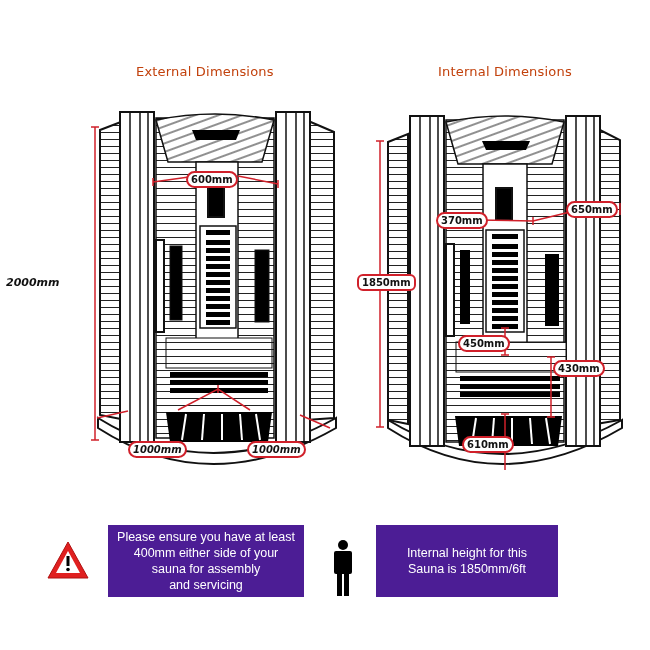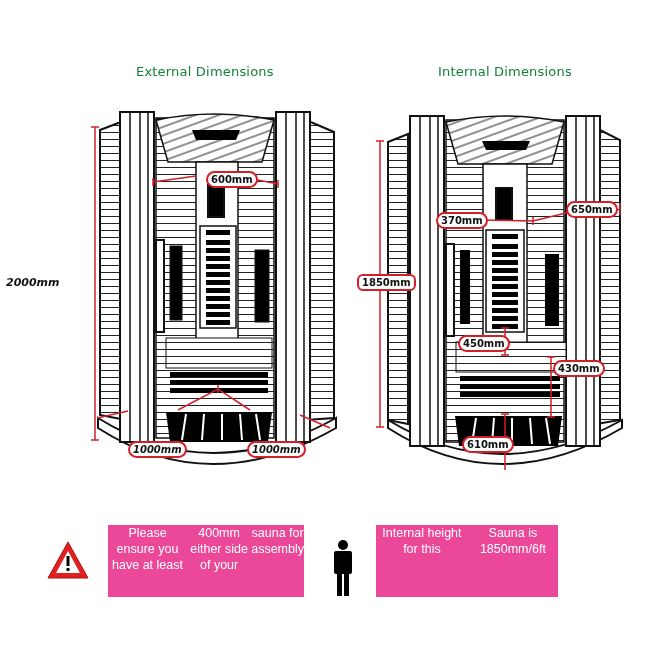--- a/index.html
+++ b/index.html
@@ -1,29 +1,29 @@
 <!DOCTYPE html>
 <html><head>
 <meta charset="utf-8">
 <style>
   html, body { margin: 0; padding: 0; background: #ffffff; }
   body { width: 650px; height: 650px; position: relative; overflow: hidden;
          font-family: "DejaVu Sans", sans-serif; color: #111; }
-  .title { position: absolute; font-size: 13px; color: #15803d; letter-spacing: 0.2px; }
+  .title { position: absolute; font-size: 13px; color: #c2410c; letter-spacing: 0.2px; }
   #t-ext { left: 136px; top: 64px; }
   #t-int { left: 438px; top: 64px; }
   svg.diagram { position: absolute; left: 0; top: 0; }
   .dimlabel { position: absolute; font-size: 10px; font-weight: bold; color: #111;
               background: #fff; border: 2px solid #d0202a; border-radius: 9px;
               padding: 0 3px; line-height: 13px; white-space: nowrap; }
   .dimlabel.italic { font-style: italic; margin-top: 37px; }
   .plainlabel { position: absolute; font-size: 11px; font-weight: bold; font-style: italic; color: #111; }
-  .notice { position: absolute; background: #ec4899; color: #fff; text-align: center;
+  .notice { position: absolute; background: #4c1d95; color: #fff; text-align: center;
             font-family: "Liberation Sans", sans-serif; font-size: 12.5px; line-height: 16px;
-            display: flex; justify-content: center; }
+            display: flex; flex-direction: column; justify-content: center; }
   #notice-clearance { left: 108px; top: 525px; width: 196px; height: 72px; }
   #notice-height { left: 376px; top: 525px; width: 182px; height: 72px; }
   .icon { position: absolute; }
 </style>
 </head>
 <body>
 
 <div class="title" id="t-ext">External Dimensions</div>
 <div class="title" id="t-int">Internal Dimensions</div>
 
@@ -178,21 +178,21 @@
       <line x1="551" y1="357" x2="551" y2="417"></line>
       <line x1="547" y1="357" x2="555" y2="357"></line>
       <line x1="547" y1="417" x2="555" y2="417"></line>
       <line x1="505" y1="414" x2="505" y2="470"></line>
       <line x1="501" y1="414" x2="509" y2="414"></line>
     </g>
   </g>
 </svg>
 
 <div class="plainlabel" style="left:6px; top:276px;">2000mm</div>
-<div class="dimlabel" style="left:206px; top:171px;">600mm</div>
+<div class="dimlabel" style="left:186px; top:171px;">600mm</div>
 <div class="dimlabel italic" style="left:128px; top:404px;">1000mm</div>
 <div class="dimlabel italic" style="left:247px; top:404px;">1000mm</div>
 
 <div class="dimlabel" style="left:357px; top:274px;border-radius:6px;">1850mm</div>
 <div class="dimlabel" style="left:436px; top:212px;">370mm</div>
 <div class="dimlabel" style="left:566px; top:201px;">650mm</div>
 <div class="dimlabel" style="left:458px; top:335px;">450mm</div>
 <div class="dimlabel" style="left:553px; top:360px;">430mm</div>
 <div class="dimlabel" style="left:462px; top:436px;">610mm</div>
 
@@ -200,20 +200,21 @@
   <polygon points="22,2 42,38 2,38" fill="#e02020" stroke="#b01010" stroke-width="1"></polygon>
   <polygon points="22,11 34,33 10,33" fill="#fff"></polygon>
   <rect x="20.5" y="16" width="3" height="10" fill="#000"></rect>
   <circle cx="22" cy="29.5" r="1.8" fill="#000"></circle>
 </svg>
 
 <div class="notice" id="notice-clearance">
   <div>Please ensure you have at least</div>
   <div>400mm either side of your</div>
   <div>sauna for assembly</div>
+  <div>and servicing</div>
 </div>
 
 <svg class="icon" style="left:330px; top:540px;" width="26" height="56" viewBox="0 0 26 56">
   <circle cx="13" cy="5" r="5" fill="#000"></circle>
   <rect x="4" y="11" width="18" height="23" rx="2" fill="#000"></rect>
   <rect x="7" y="32" width="5" height="24" fill="#000"></rect>
   <rect x="14" y="32" width="5" height="24" fill="#000"></rect>
 </svg>
 
 <div class="notice" id="notice-height">

